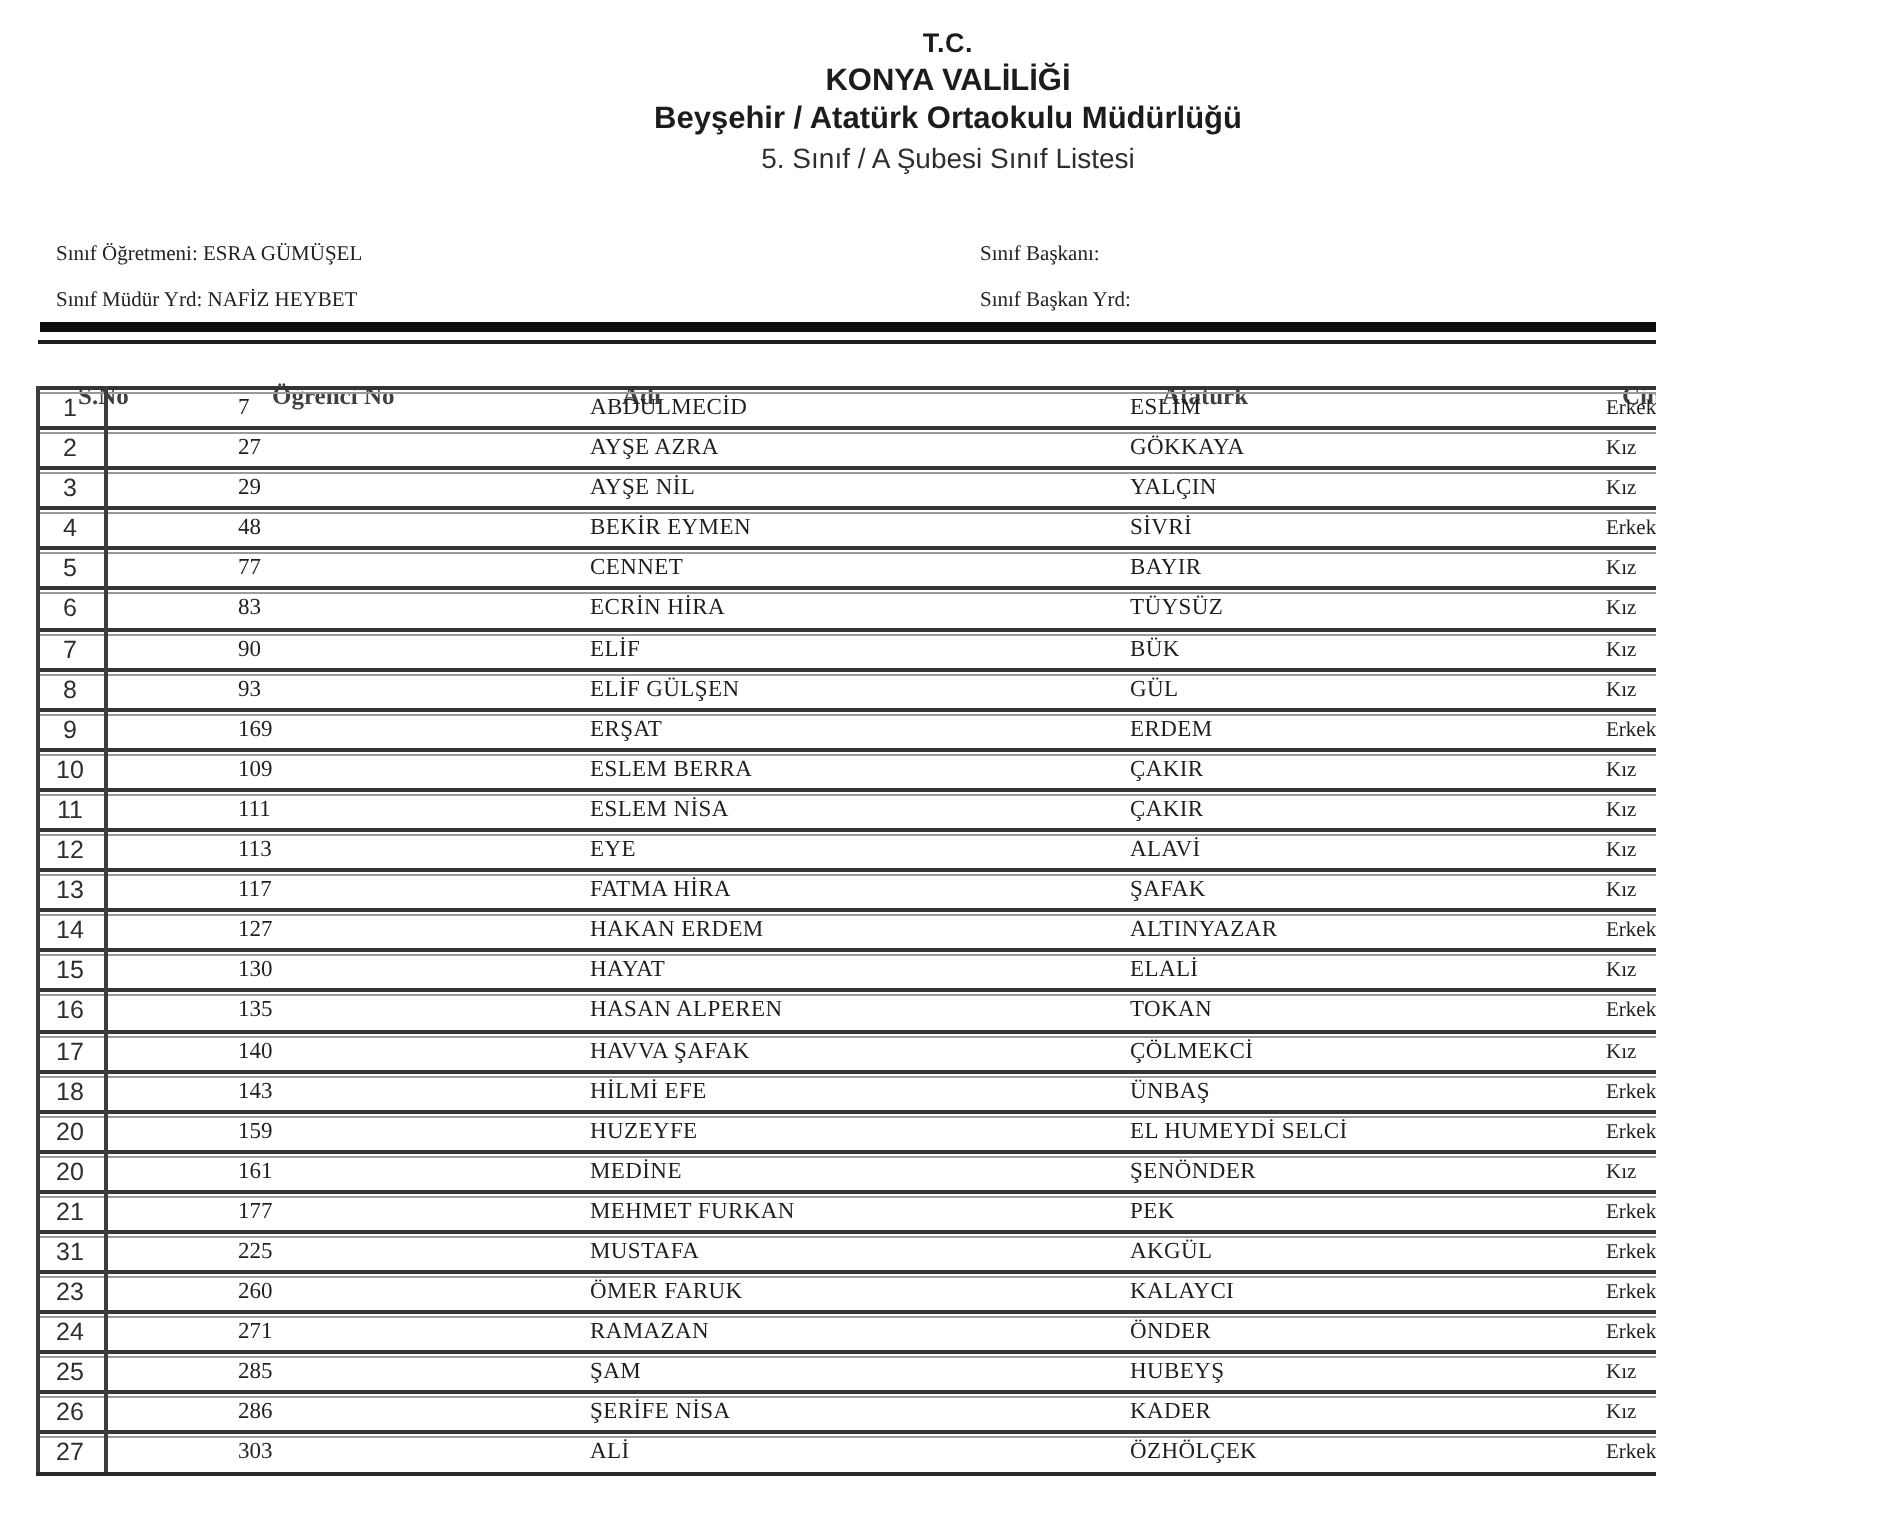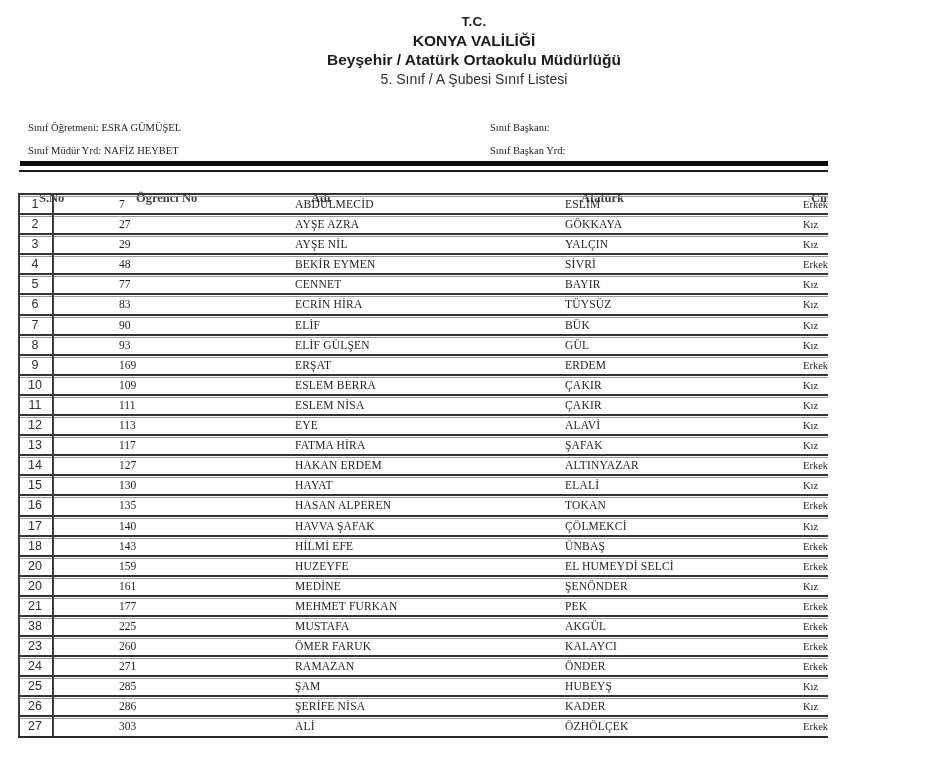--- a/index.html
+++ b/index.html
@@ -265,21 +265,21 @@
 
       <div class="row">
         <span class="cell c-sno">21</span>
         <span class="cell c-no">177</span>
         <span class="cell c-adi">MEHMET FURKAN</span>
         <span class="cell c-soyadi">PEK</span>
         <span class="cell c-cinsiyet">Erkek</span>
       </div>
 
       <div class="row">
-        <span class="cell c-sno">38</span>
+        <span class="cell c-sno">31</span>
         <span class="cell c-no">225</span>
         <span class="cell c-adi">MUSTAFA</span>
         <span class="cell c-soyadi">AKGÜL</span>
         <span class="cell c-cinsiyet">Erkek</span>
       </div>
 
       <div class="row">
         <span class="cell c-sno">23</span>
         <span class="cell c-no">260</span>
         <span class="cell c-adi">ÖMER FARUK</span>

